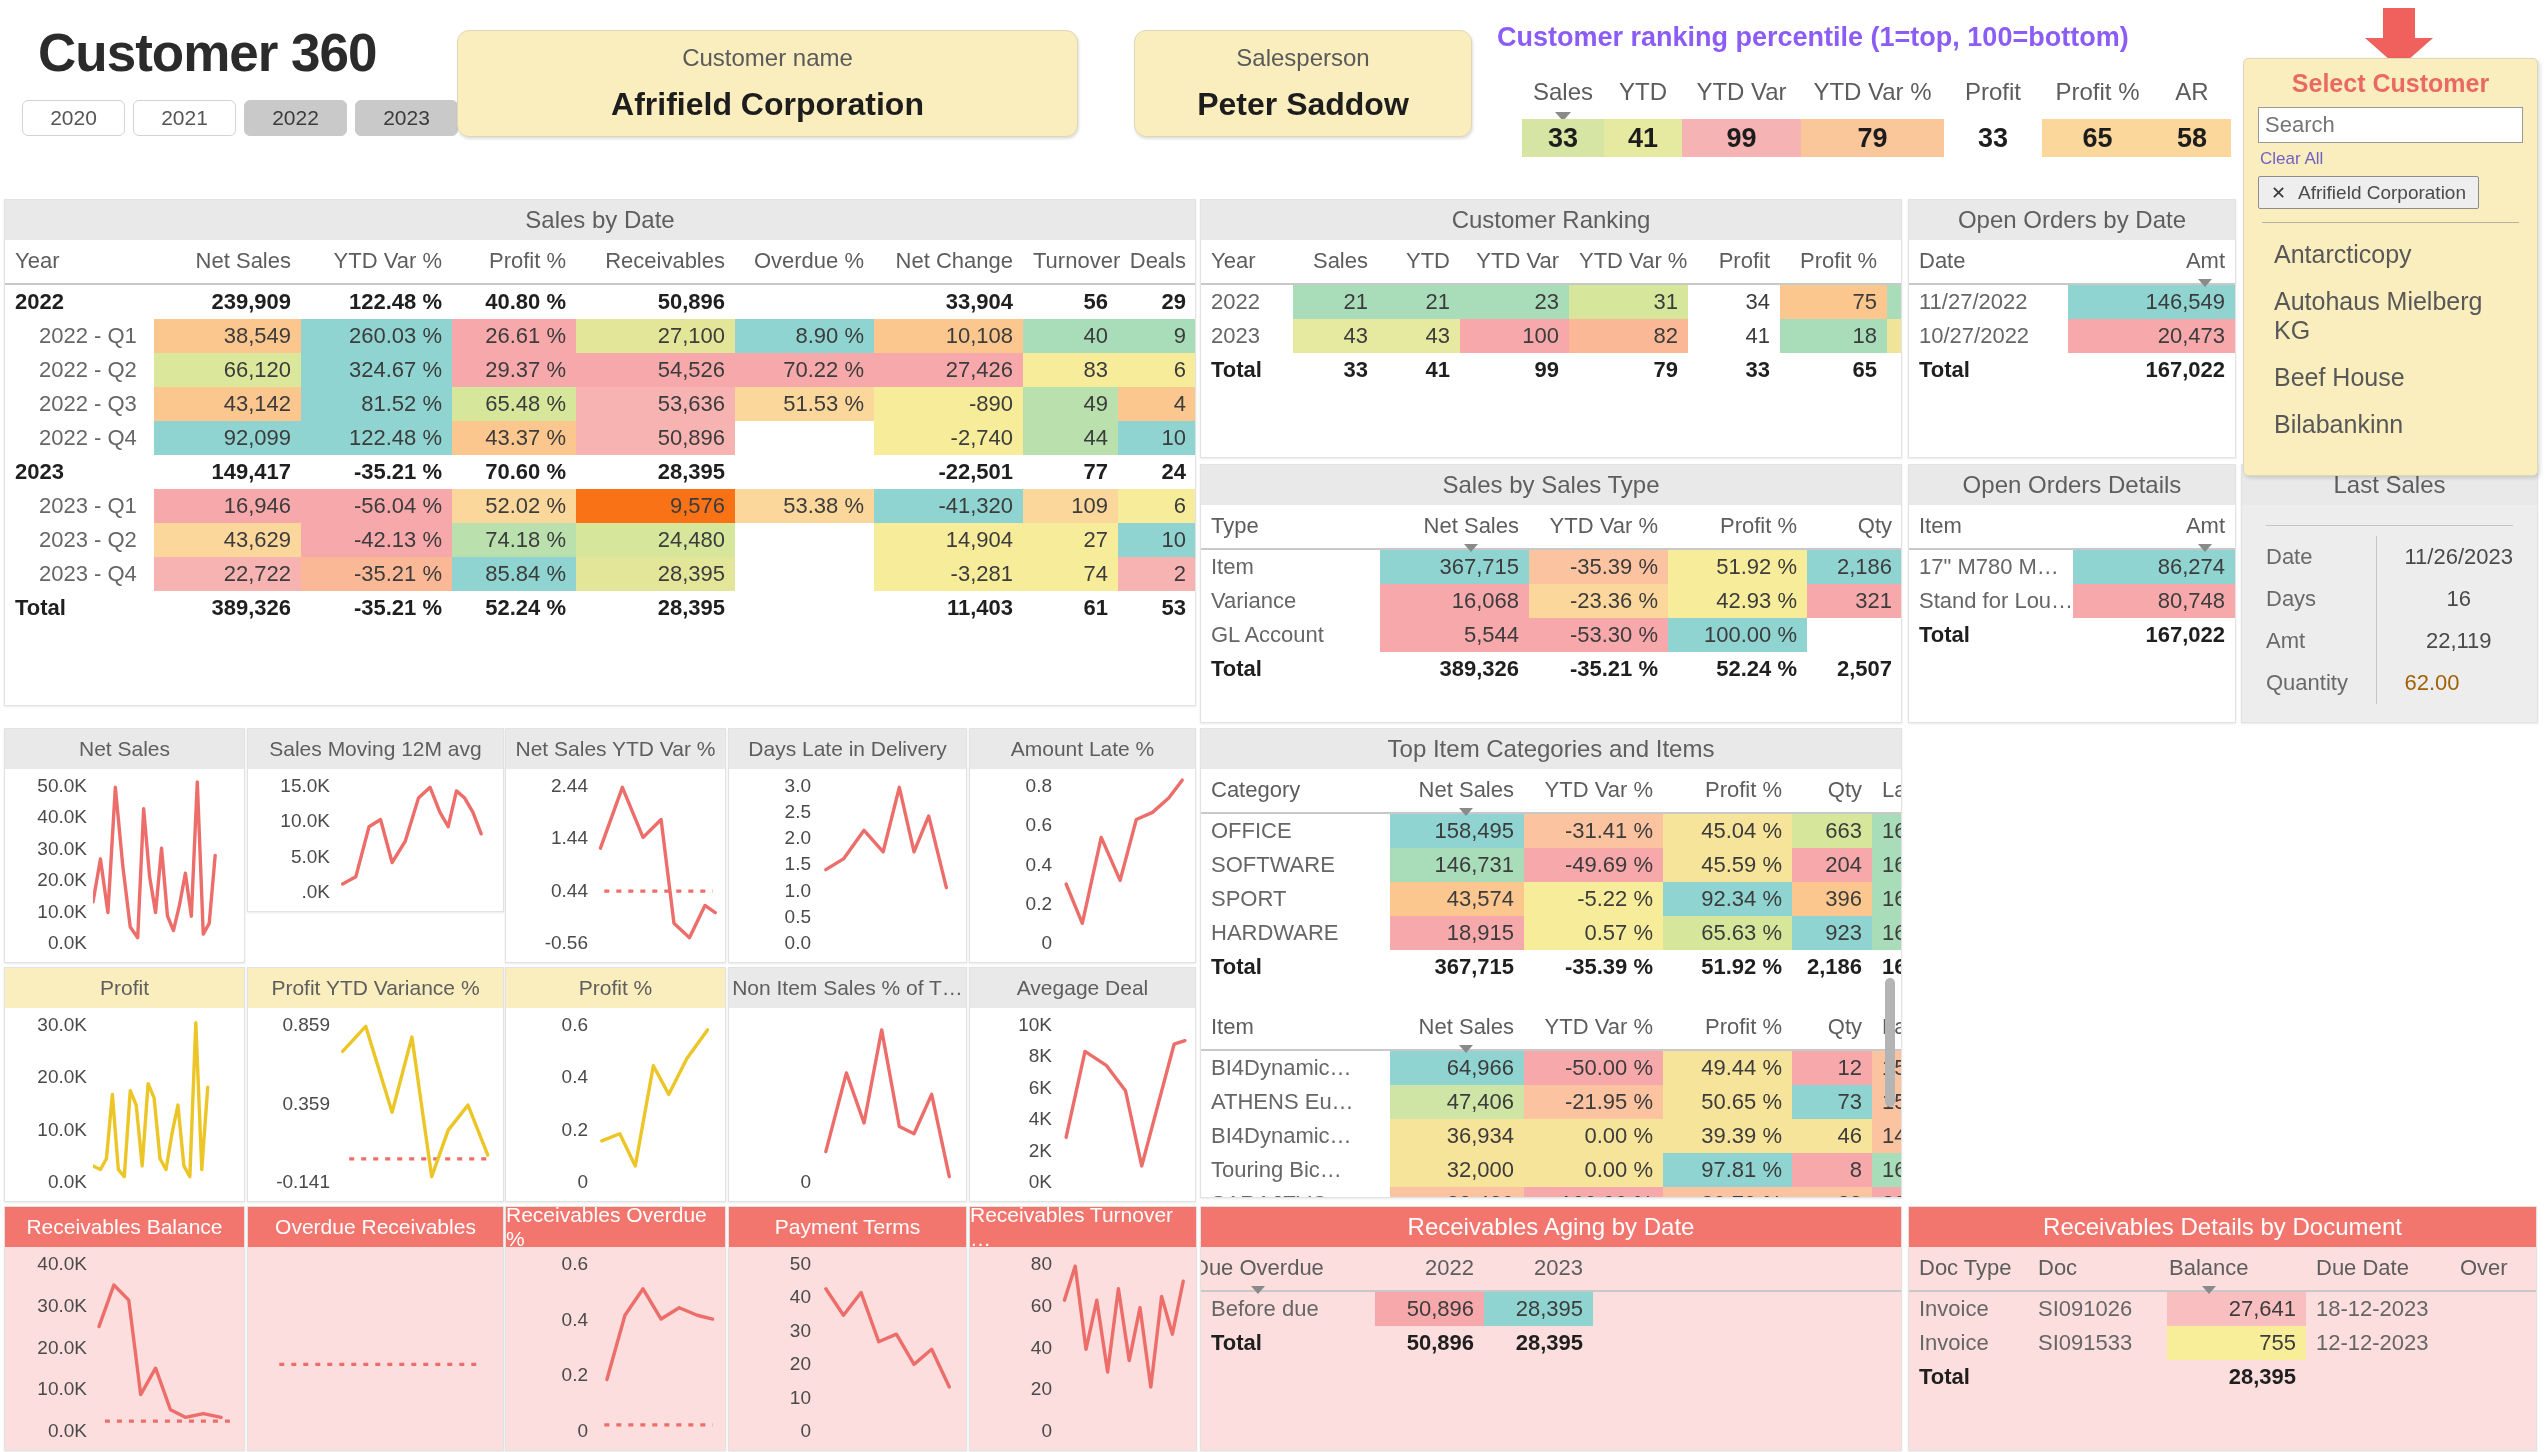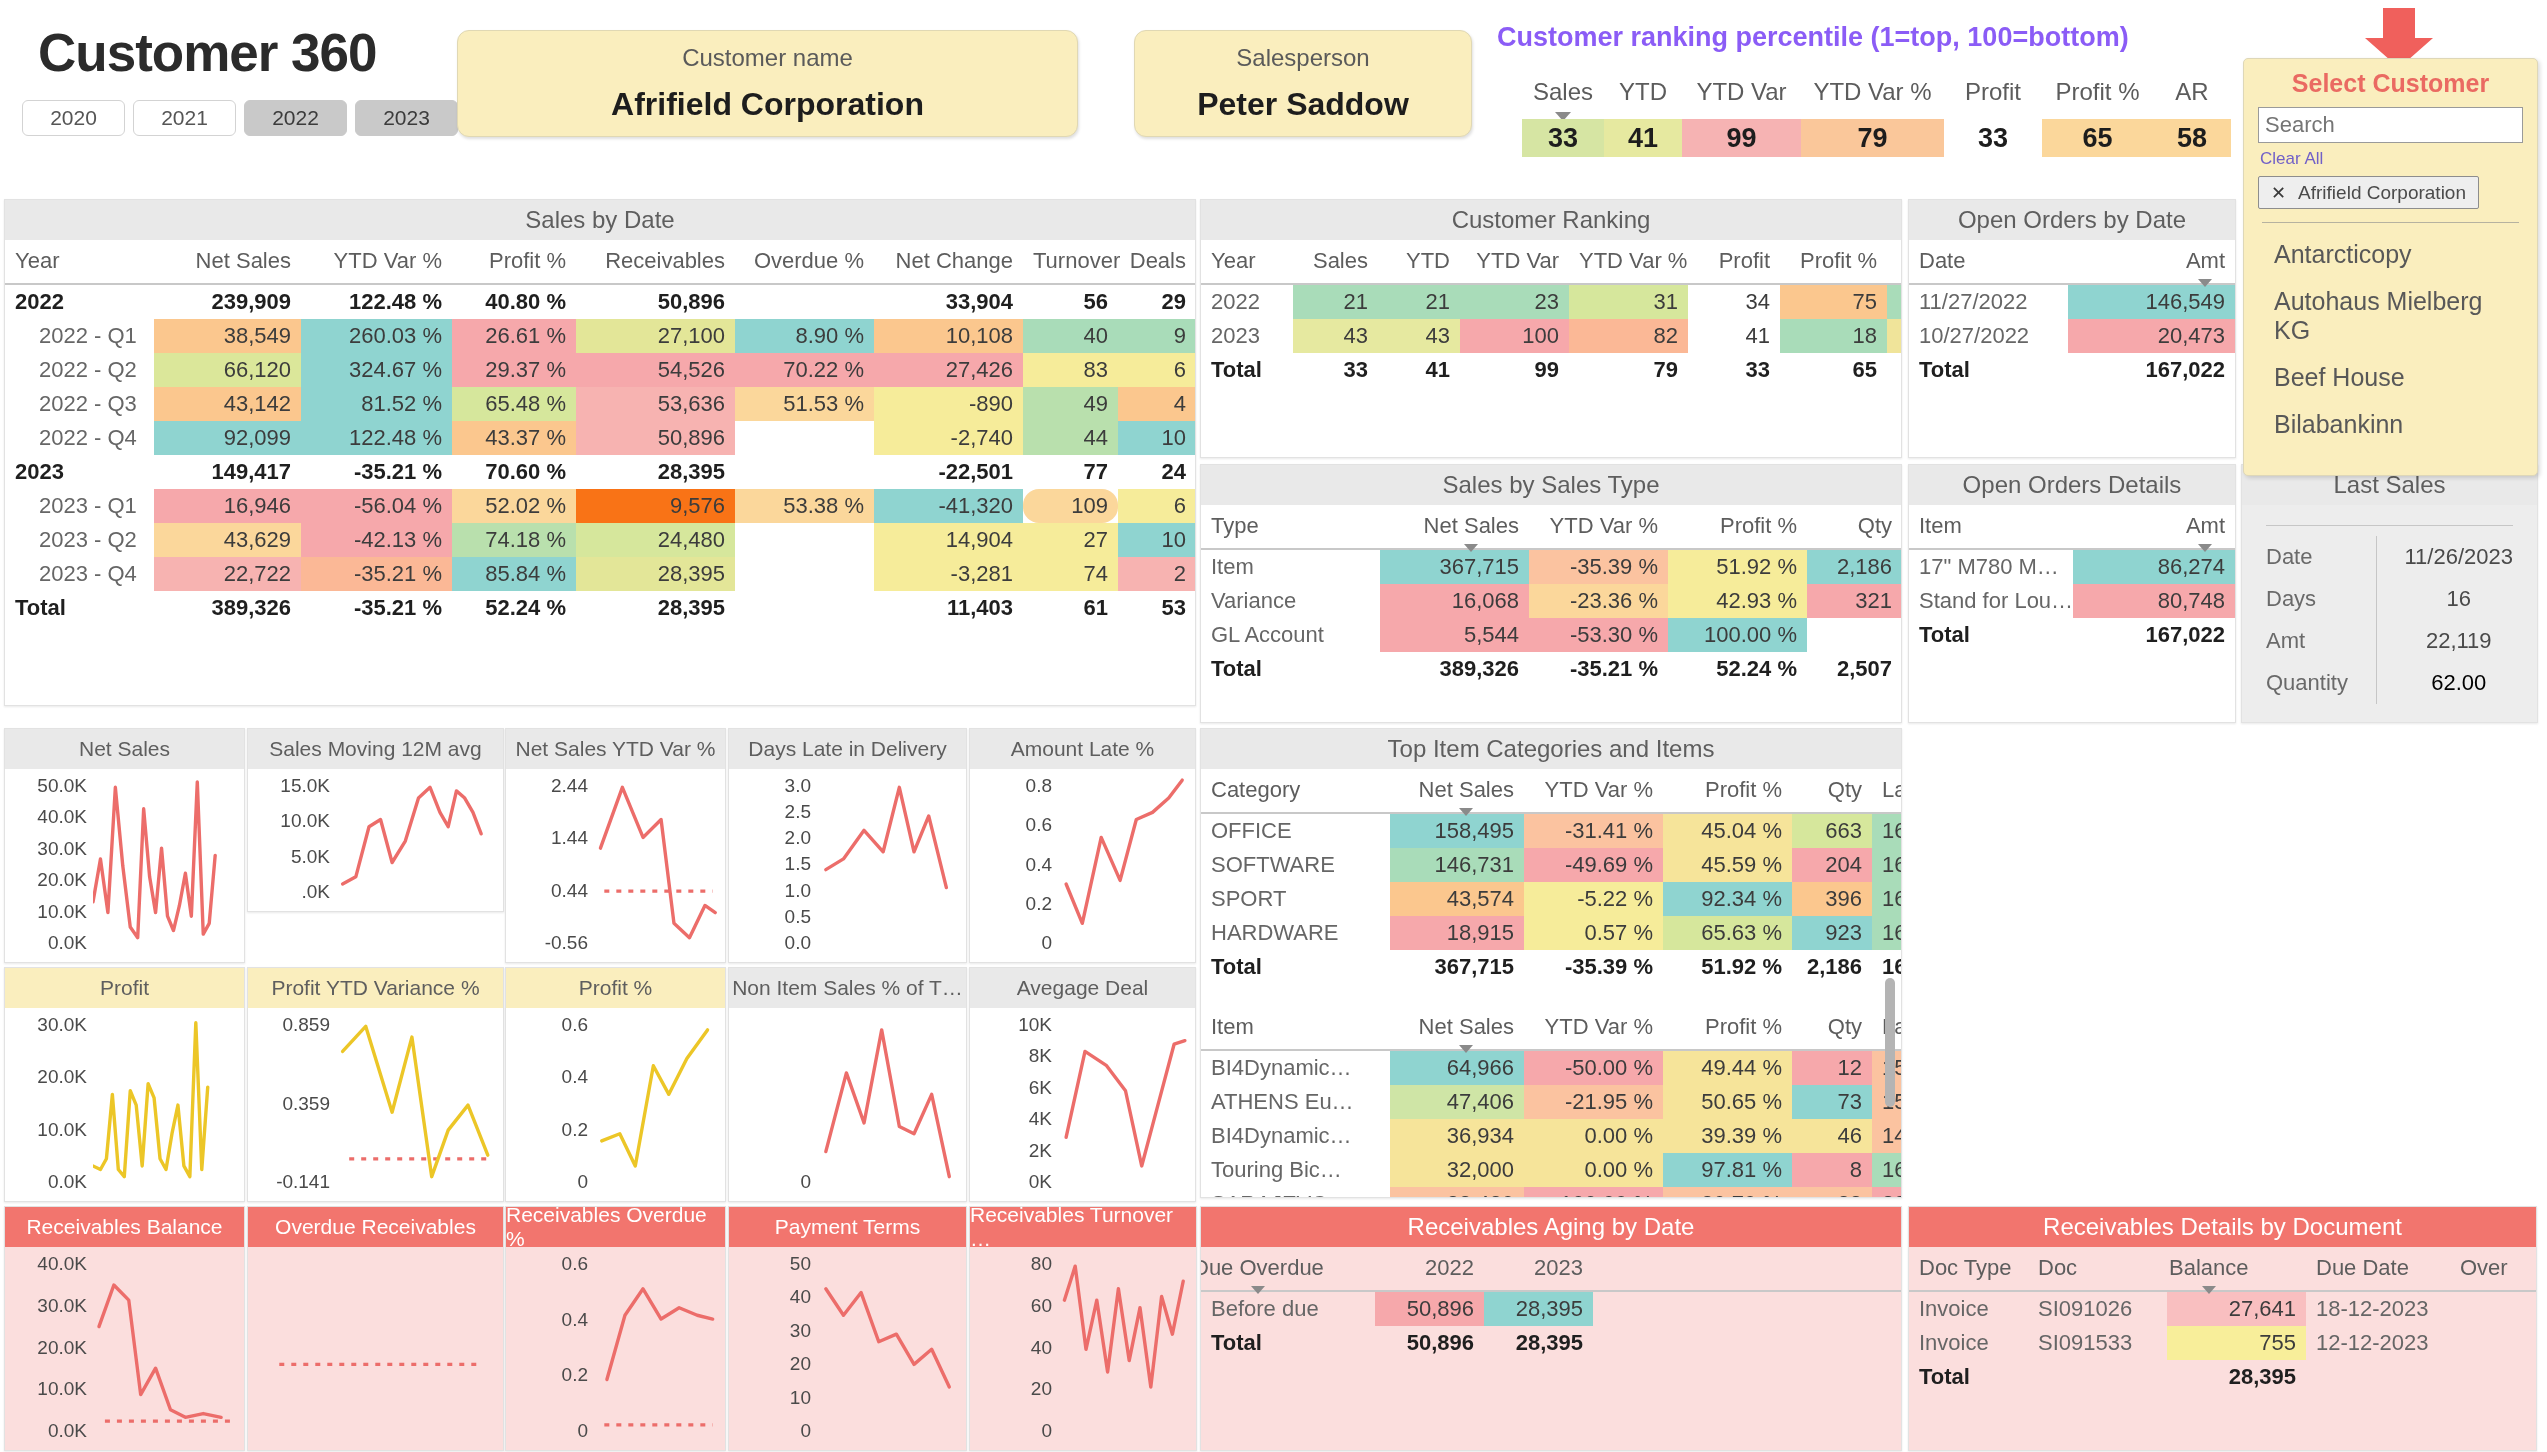--- a/index.html
+++ b/index.html
@@ -285,21 +285,21 @@
             <td>24</td>
           </tr>
           <tr>
             <td class="l indent">2023 - Q1</td>
             <td style="background: rgb(246, 168, 171);">16,946</td>
             <td style="background: rgb(246, 168, 171);">-56.04 %</td>
             <td style="background: rgb(251, 215, 155);">52.02 %</td>
             <td style="background: #f97316;">9,576</td>
             <td style="background: rgb(251, 215, 155);">53.38 %</td>
             <td style="background: rgb(143, 212, 208);">-41,320</td>
-            <td style="background: rgb(251, 215, 155); border-radius: 16px;">109</td>
+            <td style="background: rgb(251, 215, 155);">109</td>
             <td style="background: rgb(246, 236, 154);">6</td>
           </tr>
           <tr>
             <td class="l indent">2023 - Q2</td>
             <td style="background: rgb(251, 215, 155);">43,629</td>
             <td style="background: rgb(246, 168, 171);">-42.13 %</td>
             <td style="background: rgb(185, 224, 173);">74.18 %</td>
             <td style="background: rgb(214, 231, 156);">24,480</td>
             <td></td>
             <td style="background: rgb(246, 236, 154);">14,904</td>
@@ -517,21 +517,21 @@
             <tr>
               <td style="padding: 8px 14px 8px 0px; text-align: left; border-right: 1px solid rgb(198, 198, 198); width: 46%;">Days</td>
               <td style="padding: 8px 0px 8px 28px; text-align: center; color: rgb(74, 74, 74);">16</td>
             </tr>
             <tr>
               <td style="padding: 8px 14px 8px 0px; text-align: left; border-right: 1px solid rgb(198, 198, 198); width: 46%;">Amt</td>
               <td style="padding: 8px 0px 8px 28px; text-align: center; color: rgb(74, 74, 74);">22,119</td>
             </tr>
             <tr>
               <td style="padding: 8px 14px 8px 0px; text-align: left; border-right: 1px solid rgb(198, 198, 198); width: 46%;">Quantity</td>
-              <td style="padding: 8px 0px 8px 28px; text-align: center; color: #000000; margin-top: 15px;">62.00</td>
+              <td style="padding: 8px 0px 8px 28px; color: #a16207; margin-top: 15px;">62.00</td>
             </tr>
           </tbody>
       </table>
     </div>
   </div>
 
   <div class="card" style="left:1200px;top:728px;width:702px;height:470px;">
     <div class="card-hdr">Top Item Categories and Items</div>
     <table class="mx">
       <colgroup>

